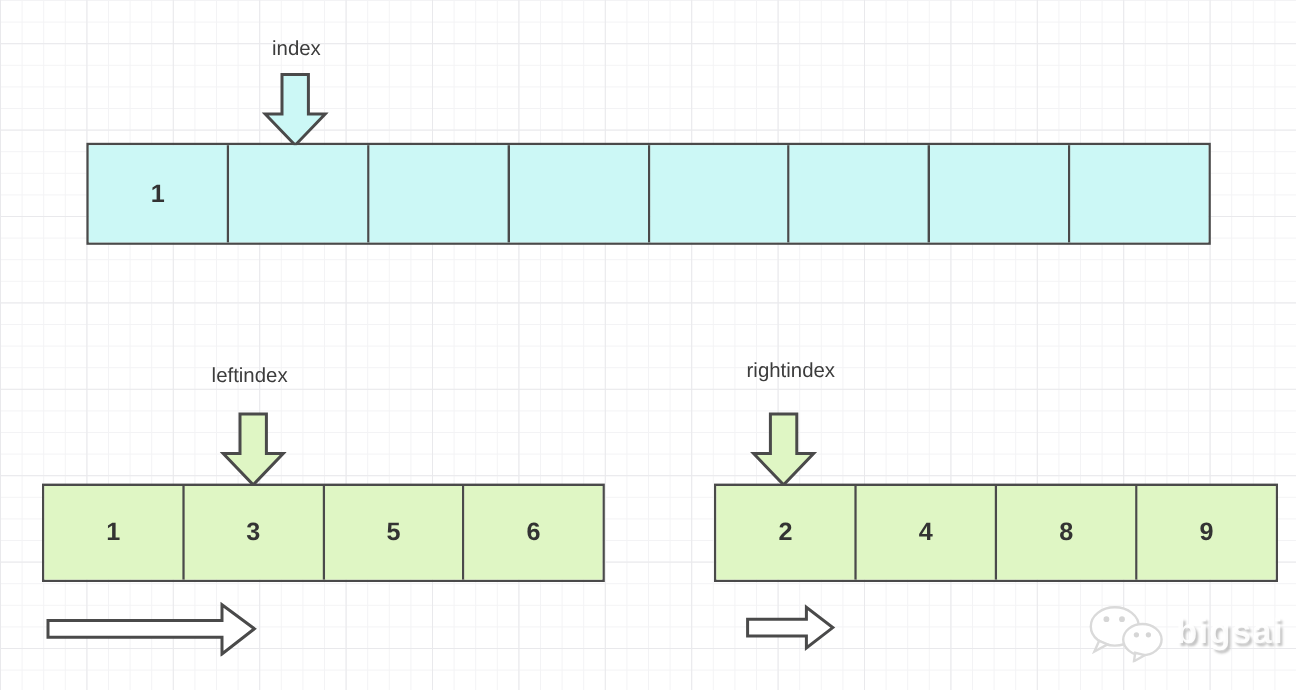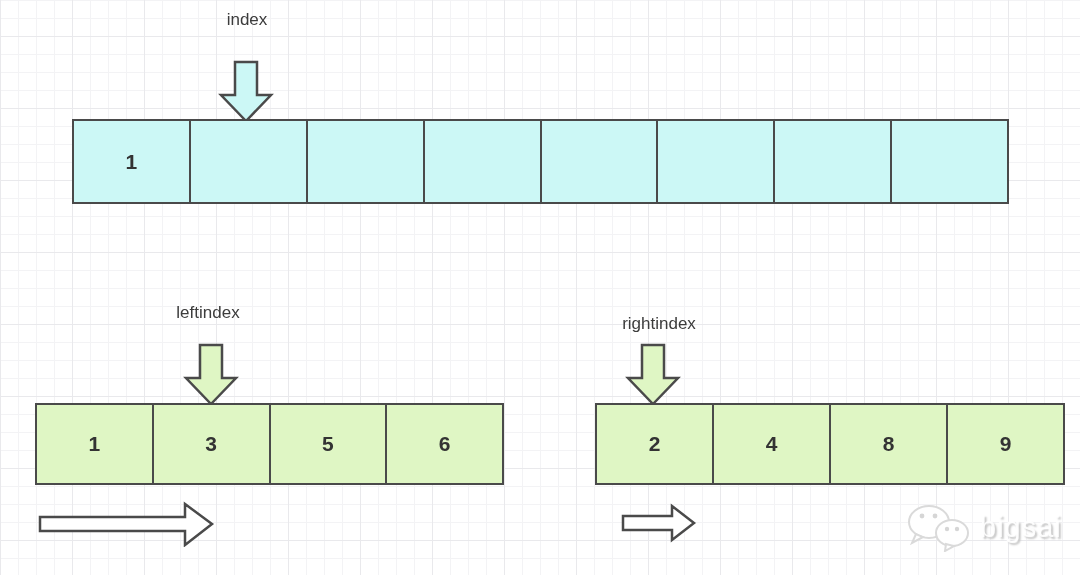--- a/index.html
+++ b/index.html
@@ -54,32 +54,32 @@
   .fill-cyan{fill:var(--cyan-fill);}
   .fill-green{fill:var(--green-fill);}
   .fill-white{fill:#ffffff;}
   .watermark{
     display:flex;
     align-items:center;
     gap:6px;
   }
   .watermark-text{
     font-size:29px;
-    font-weight:400;
+    font-weight:700;
     letter-spacing:1px;
     color:rgba(255,255,255,0.92);
     text-shadow:2px 2px 2px var(--watermark-shadow);
   }
   .wm-icon path, .wm-icon ellipse{stroke:#dadada;stroke-width:2;fill:#ffffff;}
   .wm-icon circle{fill:#d6d6d6;}
 </style>
 </head>
 <body>
 
-<div class="abs ptr-label" style="left:247px;top:10px;">index</div>
+<div class="abs ptr-label" style="left:247px;top:31px;">index</div>
 
 <svg class="abs" style="left:218px;top:60px;" width="56" height="63" viewBox="0 0 56 63">
   <polygon class="poly-stroke fill-cyan" points="17,2 39,2 39,35 53,35 28,61 3,35 17,35"></polygon>
 </svg>
 
 <div class="array cyan abs" style="left:72px;top:119px;width:937px;height:85px;">
   <div class="cell">1</div>
   <div class="cell"></div>
   <div class="cell"></div>
   <div class="cell"></div>
@@ -95,21 +95,21 @@
   <polygon class="poly-stroke fill-green" points="17,2 39,2 39,35 53,35 28,61 3,35 17,35"></polygon>
 </svg>
 
 <div class="array green abs" style="left:35px;top:403px;width:469px;height:82px;">
   <div class="cell">1</div>
   <div class="cell">3</div>
   <div class="cell">5</div>
   <div class="cell">6</div>
 </div>
 
-<div class="abs ptr-label" style="left:659px;top:314px;">rightindex</div>
+<div class="abs ptr-label" style="left:659px;top:299px;">rightindex</div>
 
 <svg class="abs" style="left:625px;top:343px;" width="56" height="63" viewBox="0 0 56 63">
   <polygon class="poly-stroke fill-green" points="17,2 39,2 39,35 53,35 28,61 3,35 17,35"></polygon>
 </svg>
 
 <div class="array green abs" style="left:595px;top:403px;width:470px;height:82px;">
   <div class="cell">2</div>
   <div class="cell">4</div>
   <div class="cell">8</div>
   <div class="cell">9</div>

